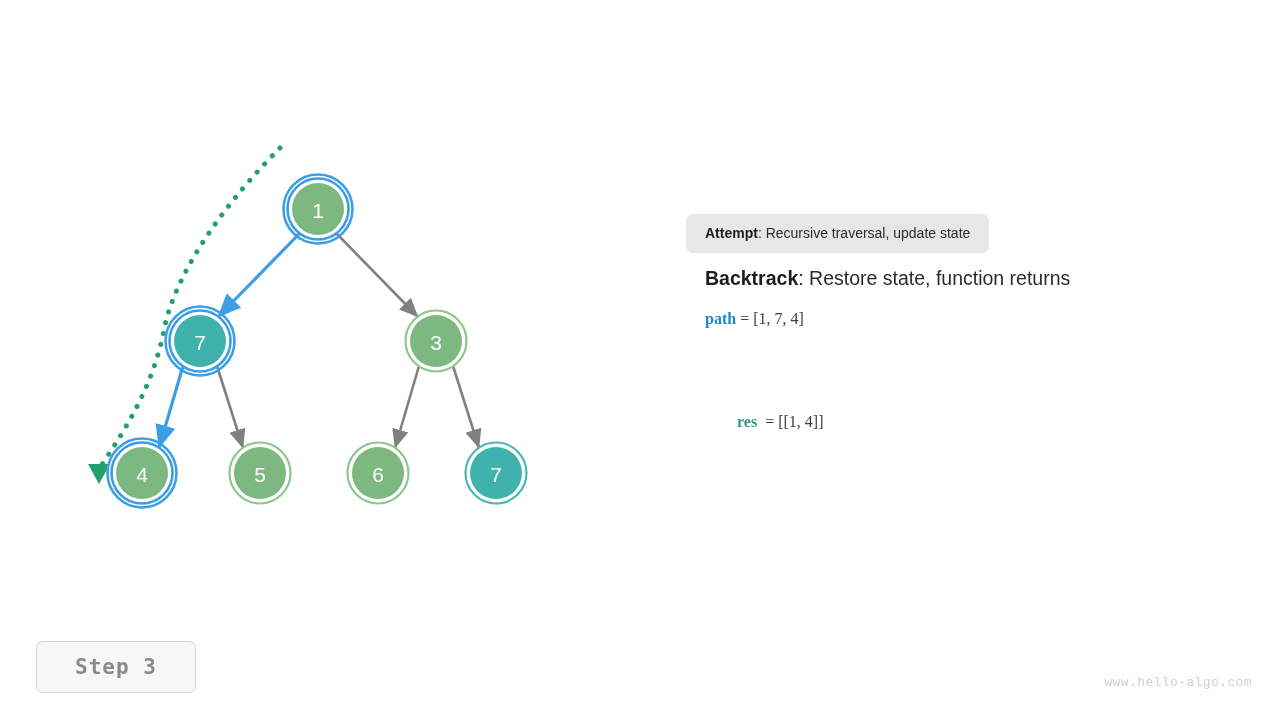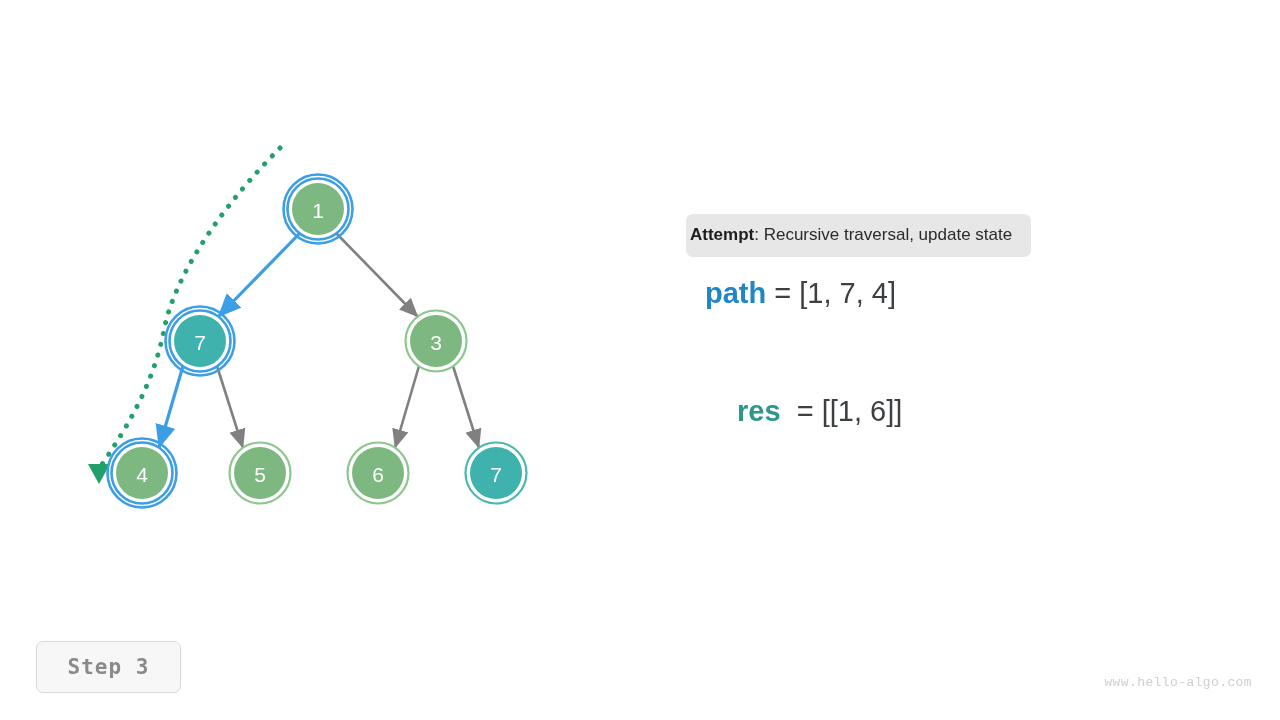--- a/index.html
+++ b/index.html
@@ -39,56 +39,56 @@
   #info-panel {
     position: absolute;
     left: 686px;
     top: 214px;
     width: 560px;
   }
   .attempt-row {
     display: inline-block;
     background: #e7e7e7;
     border-radius: 7px;
-    padding: 11px 19px 12px 4px;
-    font-size: 17px;
+    padding: 11px 19px 12px 19px;
+    font-size: 14px;
     color: #2b2b2b;
     line-height: 1.15;
     white-space: nowrap;
   }
   .backtrack-row {
     margin-top: 14px;
     padding: 0 19px;
     font-size: 19.5px;
     color: #2b2b2b;
     line-height: 1.15;
     white-space: nowrap;
   }
   .lead {
     font-weight: bold;
     color: #1d1d1d;
   }
   .code-row {
     padding: 0 19px;
-    font-family: Liberation Sans, sans-serif;
-    font-size: 29px;
+    font-family: Liberation Serif, serif;
+    font-size: 16px;
     white-space: pre;
     color: #3c4043;
   }
   #path-row { margin-top: 20px; }
   #res-row  { margin-top: 85px; }
   .var-path { color: #2086c8; font-weight: bold; }
   .var-res  { color: #2f968a; font-weight: bold; margin-left: 32px; }
   .code-rest { color: #3c4043; }
   
   #step-badge {
     position: absolute;
     left: 36px;
     top: 641px;
-    width: 145px;
+    width: 160px;
     height: 52px;
     box-sizing: border-box;
     border: 1px solid #d8d8d8;
     border-radius: 7px;
     background: #f7f7f7;
     display: flex;
     align-items: center;
     justify-content: center;
     font-family: "DejaVu Sans Mono", "Liberation Mono", monospace;
     font-size: 21px;
@@ -181,24 +181,25 @@
         <circle cx="496" cy="473" r="30.5" fill="#ffffff" stroke="#4cb8b0" stroke-width="2.2"></circle>
         <circle cx="496" cy="473" r="26" fill="#3fb2ae"></circle>
         <text class="node-label" x="496" y="474">7</text>
       </g>
     </g>
   </svg>
 
   <div id="info-panel">
     <div class="attempt-row"><span class="lead">Attempt</span><span>: Recursive traversal, update state</span></div>
 
+    <div class="backtrack-row"><span class="lead">Backtrack</span><span>: Restore state, function returns</span></div>
 
     <div id="path-row" class="code-row"><span class="var-path">path</span><span class="code-rest"> = [1, 7, 4]</span></div>
 
-    <div id="res-row" class="code-row"><span class="var-res">res</span><span class="code-rest">  = [[1, 6]]</span></div>
+    <div id="res-row" class="code-row"><span class="var-res">res</span><span class="code-rest">  = [[1, 4]]</span></div>
   </div>
 
   <div id="step-badge">
     <span>Step 3</span>
   </div>
 
   <div id="watermark">
     <span>www.hello-algo.com</span>
   </div>
 

